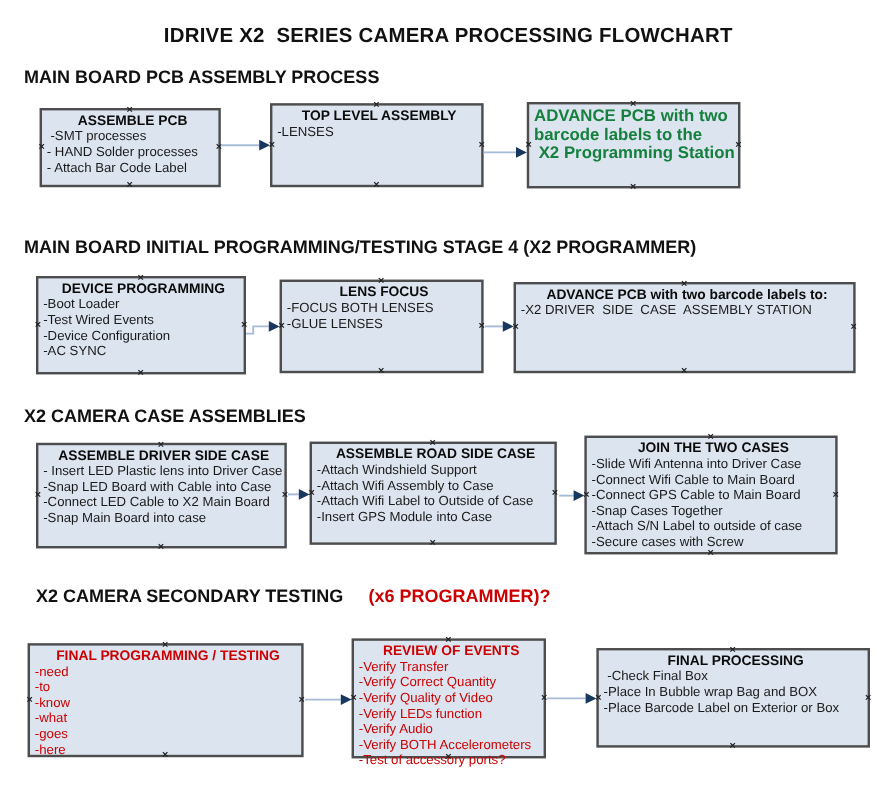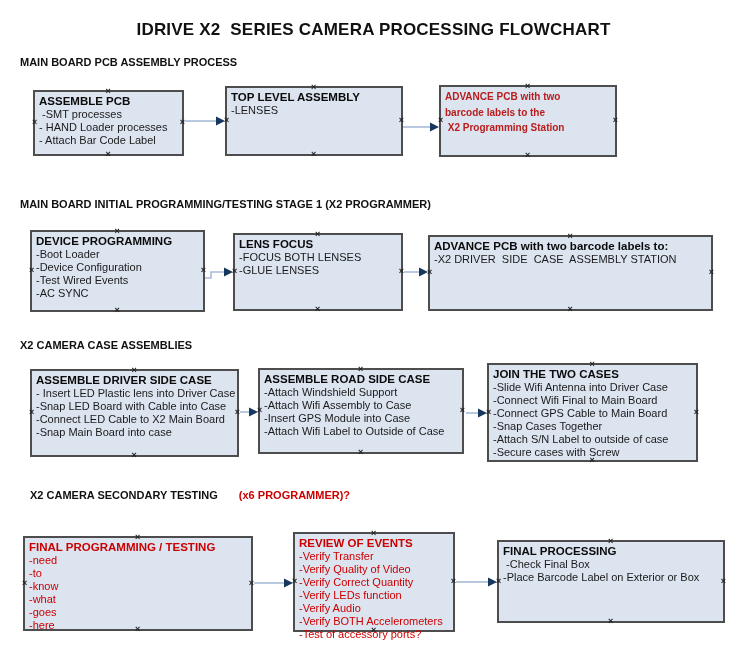--- a/index.html
+++ b/index.html
@@ -5,34 +5,34 @@
   html,body { margin:0; padding:0; background:#ffffff; }
   body { font-family:"Liberation Sans", sans-serif; }
   #canvas { position:relative; width:747px; height:662px; background:#ffffff; overflow:hidden; }
 
   .page-title {
     position:absolute; top:20px; left:0; width:100%;
     text-align:center; font-size:17px; font-weight:bold;
     color:#111; white-space:pre; letter-spacing:0.2px;
   }
   .section-heading {
-    position:absolute; font-size:11px; font-weight:bold;
+    position:absolute; font-size:15px; font-weight:bold;
     color:#111; white-space:pre;
   }
   .section-heading .red-note { color:var(--red-text); margin-left:9px;padding-left:12px; }
 
   .box {
     position:absolute; box-sizing:border-box;
     background:var(--box-fill);
     border:2px solid var(--box-border);
     padding:2px 0 0 4px;
   }
-  .box-title { font-size:11.5px; font-weight:bold; line-height:14px; color:#0b0b0b; white-space:pre; }
+  .box-title { font-size:11.5px; font-weight:bold; line-height:14px; color:#0b0b0b; white-space:pre;text-align:center; }
   .box-item  { font-size:11px; line-height:13px; color:#1a1a1a; white-space:pre; }
-  .box-line-bold { font-size:10px; font-weight:bold; line-height:15.5px; color:#b91c1c; white-space:pre; }
+  .box-line-bold { font-size:14px; font-weight:bold; line-height:15.5px; color:#15803d; white-space:pre; }
   .red-box .box-title, .red-box .box-item { color:var(--red-text); }
 
   .handle {
     position:absolute; font-size:9px; line-height:7px;
     color:#222; font-weight:bold; pointer-events:none;
   }
   .h-t { top:-4px;    left:50%; margin-left:-3px; }
   .h-b { bottom:-4px; left:50%; margin-left:-3px; }
   .h-l { left:-3px;   top:50%;  margin-top:-4px; }
   .h-r { right:-3px;  top:50%;  margin-top:-4px; }
@@ -47,21 +47,21 @@
 <div id="canvas">
 
   <div class="page-title">IDRIVE X2  SERIES CAMERA PROCESSING FLOWCHART</div>
 
   <div class="section-heading" style="left:20px;top:56px">MAIN BOARD PCB ASSEMBLY PROCESS</div>
 
   <div class="box" style="left:33px;top:90px;width:151px;height:66px">
     <div class="box-title">ASSEMBLE PCB</div>
     <div>
         <div class="box-item"> -SMT processes</div>
-        <div class="box-item">- HAND Loader processes</div>
+        <div class="box-item">- HAND Solder processes</div>
         <div class="box-item">- Attach Bar Code Label</div>
       </div>
   <span class="handle h-t">×</span>
       <span class="handle h-b">×</span>
       <span class="handle h-l">×</span>
       <span class="handle h-r">×</span>
     </div>
 
   <div class="box" style="left:225px;top:86px;width:178px;height:70px">
     <div class="box-title">TOP LEVEL ASSEMBLY</div>
@@ -88,28 +88,28 @@
 
   <svg class="arrow" style="left:183px;top:114px" width="44" height="15" viewBox="0 0 44 15">
     <line x1="1" y1="7" x2="33" y2="7"></line>
     <polygon points="33,2.5 42,7 33,11.5"></polygon>
   </svg>
   <svg class="arrow" style="left:402px;top:120px" width="39" height="15" viewBox="0 0 39 15">
     <line x1="1" y1="7" x2="28" y2="7"></line>
     <polygon points="28,2.5 37,7 28,11.5"></polygon>
   </svg>
 
-  <div class="section-heading" style="left:20px;top:198px">MAIN BOARD INITIAL PROGRAMMING/TESTING STAGE 1 (X2 PROGRAMMER)</div>
+  <div class="section-heading" style="left:20px;top:198px">MAIN BOARD INITIAL PROGRAMMING/TESTING STAGE 4 (X2 PROGRAMMER)</div>
 
   <div class="box" style="left:30px;top:230px;width:175px;height:82px">
     <div class="box-title">DEVICE PROGRAMMING</div>
     <div>
         <div class="box-item">-Boot Loader</div>
+        <div class="box-item">-Test Wired Events</div>
         <div class="box-item">-Device Configuration</div>
-        <div class="box-item">-Test Wired Events</div>
         <div class="box-item">-AC SYNC</div>
       </div>
   <span class="handle h-t">×</span>
       <span class="handle h-b">×</span>
       <span class="handle h-l">×</span>
       <span class="handle h-r">×</span>
     </div>
 
   <div class="box" style="left:233px;top:233px;width:170px;height:78px">
     <div class="box-title">LENS FOCUS</div>
@@ -157,34 +157,34 @@
       <span class="handle h-b">×</span>
       <span class="handle h-l">×</span>
       <span class="handle h-r">×</span>
     </div>
 
   <div class="box" style="left:258px;top:368px;width:206px;height:86px">
     <div class="box-title">ASSEMBLE ROAD SIDE CASE</div>
     <div>
         <div class="box-item">-Attach Windshield Support</div>
         <div class="box-item">-Attach Wifi Assembly to Case</div>
+        <div class="box-item">-Attach Wifi Label to Outside of Case</div>
         <div class="box-item">-Insert GPS Module into Case</div>
-        <div class="box-item">-Attach Wifi Label to Outside of Case</div>
       </div>
   <span class="handle h-t">×</span>
       <span class="handle h-b">×</span>
       <span class="handle h-l">×</span>
       <span class="handle h-r">×</span>
     </div>
 
   <div class="box" style="left:487px;top:363px;width:211px;height:99px">
     <div class="box-title">JOIN THE TWO CASES</div>
     <div>
         <div class="box-item">-Slide Wifi Antenna into Driver Case</div>
-        <div class="box-item">-Connect Wifi Final to Main Board</div>
+        <div class="box-item">-Connect Wifi Cable to Main Board</div>
         <div class="box-item">-Connect GPS Cable to Main Board</div>
         <div class="box-item">-Snap Cases Together</div>
         <div class="box-item">-Attach S/N Label to outside of case</div>
         <div class="box-item">-Secure cases with Screw</div>
       </div>
   <span class="handle h-t">×</span>
       <span class="handle h-b">×</span>
       <span class="handle h-l">×</span>
       <span class="handle h-r">×</span>
     </div>
@@ -213,37 +213,38 @@
   <span class="handle h-t">×</span>
       <span class="handle h-b">×</span>
       <span class="handle h-l">×</span>
       <span class="handle h-r">×</span>
     </div>
 
   <div class="box red-box" style="left:293px;top:532px;width:162px;height:100px">
     <div class="box-title">REVIEW OF EVENTS</div>
     <div>
         <div class="box-item">-Verify Transfer</div>
+        <div class="box-item">-Verify Correct Quantity</div>
         <div class="box-item">-Verify Quality of Video</div>
-        <div class="box-item">-Verify Correct Quantity</div>
         <div class="box-item">-Verify LEDs function</div>
         <div class="box-item">-Verify Audio</div>
         <div class="box-item">-Verify BOTH Accelerometers</div>
         <div class="box-item">-Test of accessory ports?</div>
       </div>
   <span class="handle h-t">×</span>
       <span class="handle h-b">×</span>
       <span class="handle h-l">×</span>
       <span class="handle h-r">×</span>
     </div>
 
   <div class="box" style="left:497px;top:540px;width:228px;height:83px">
     <div class="box-title">FINAL PROCESSING</div>
     <div>
         <div class="box-item"> -Check Final Box</div>
+        <div class="box-item">-Place In Bubble wrap Bag and BOX</div>
         <div class="box-item">-Place Barcode Label on Exterior or Box</div>
       </div>
   <span class="handle h-t">×</span>
       <span class="handle h-b">×</span>
       <span class="handle h-l">×</span>
       <span class="handle h-r">×</span>
     </div>
 
   <svg class="arrow" style="left:252px;top:576px" width="43" height="15" viewBox="0 0 43 15">
     <line x1="2" y1="7" x2="32" y2="7"></line>

